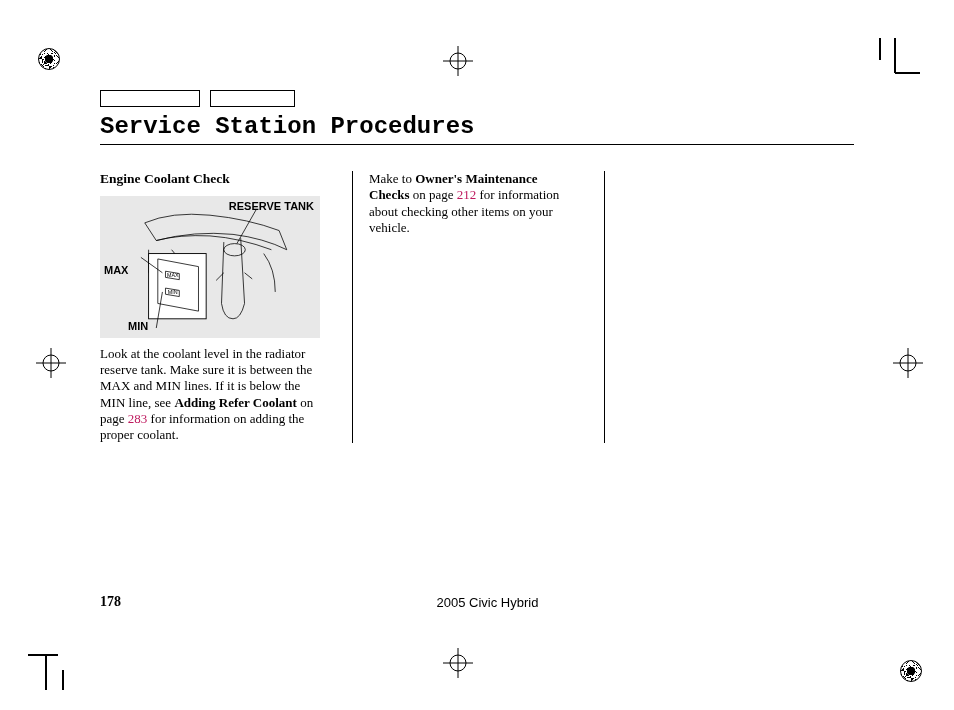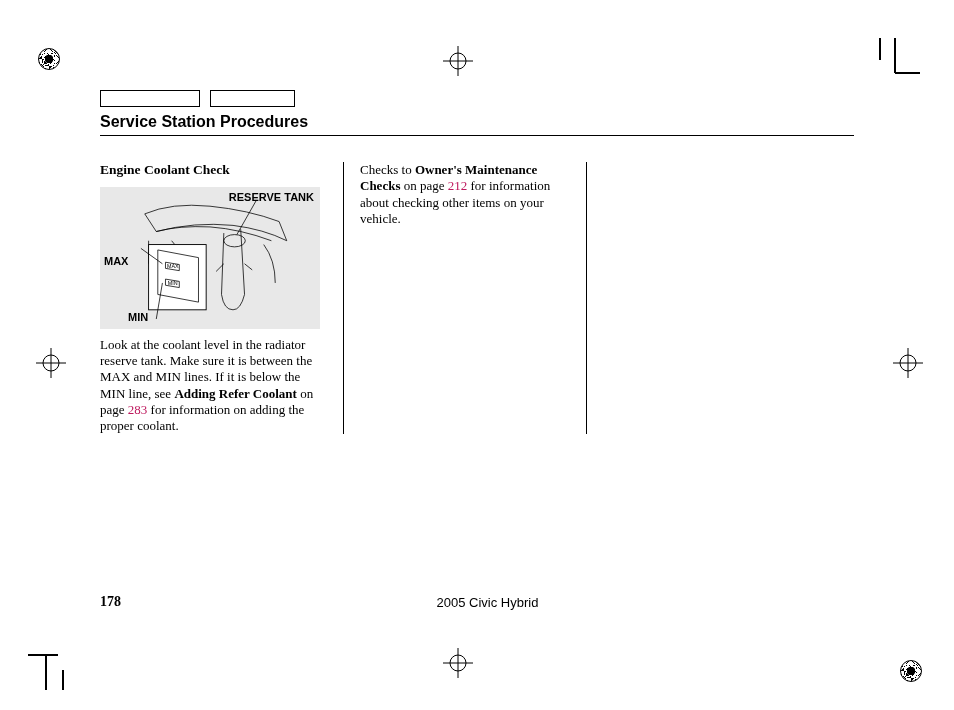--- a/index.html
+++ b/index.html
@@ -44,29 +44,29 @@
     gap: 10px;
     margin-bottom: 6px;
   }
   .hbox {
     width: 100px;
     height: 17px;
     border: 1px solid #000;
   }
   .hbox + .hbox { width: 85px; }
   h1 {
-    font-size: 16px;
-    font-weight: bold;
-    font-family: Liberation Sans, sans-serif;
+    font-size: 24px;
+    font-weight: bold;
+    font-family: Liberation Mono, monospace;
     padding-bottom: 4px;
   }
   .rule { border-top: 1.5px solid #000; margin-bottom: 26px; }
   .columns {
     display: flex;
-    gap: 8px;
+    gap: 17px;
   }
   .col {
     width: 235px;
     font-size: 13px;
     line-height: 1.25;
     padding-right: 16px;
   }
   .col + .col {
     border-left: 1px solid #000;
     padding-left: 16px;
@@ -218,21 +218,21 @@
         <div class="dlabel" style="left:28px; bottom:4px;">MIN</div>
       </div>
 
       <p class="para">
         <span>Look at the coolant level in the radiator reserve tank. Make sure it is between the MAX and MIN lines. If it is below the MIN line, see </span><b>Adding Refer Coolant</b><span> on page </span><span class="pglink">283</span><span> for information on adding the proper coolant.</span>
       </p>
     </div>
 
     <div class="col">
       <p class="para">
-        <span>Checks to </span><b>Owner's Maintenance Checks</b><span> on page </span><span class="pglink">212</span><span> for information about checking other items on your vehicle.</span>
+        <span>Make to </span><b>Owner's Maintenance Checks</b><span> on page </span><span class="pglink">212</span><span> for information about checking other items on your vehicle.</span>
       </p>
     </div>
 
     <div class="col" style="flex:1;"></div>
   </div>
 
   <div class="footer">
     <span class="pgnum">178</span>
     <span class="model">2005  Civic  Hybrid</span>
   </div>

